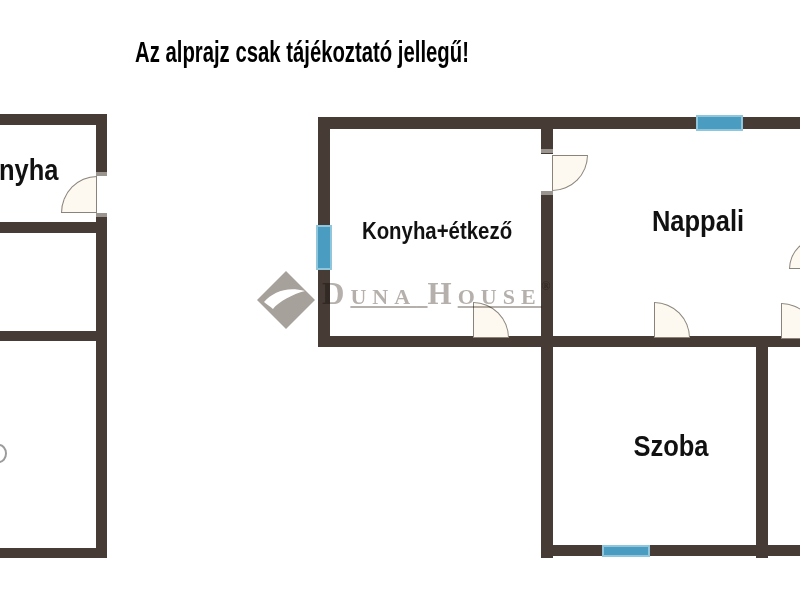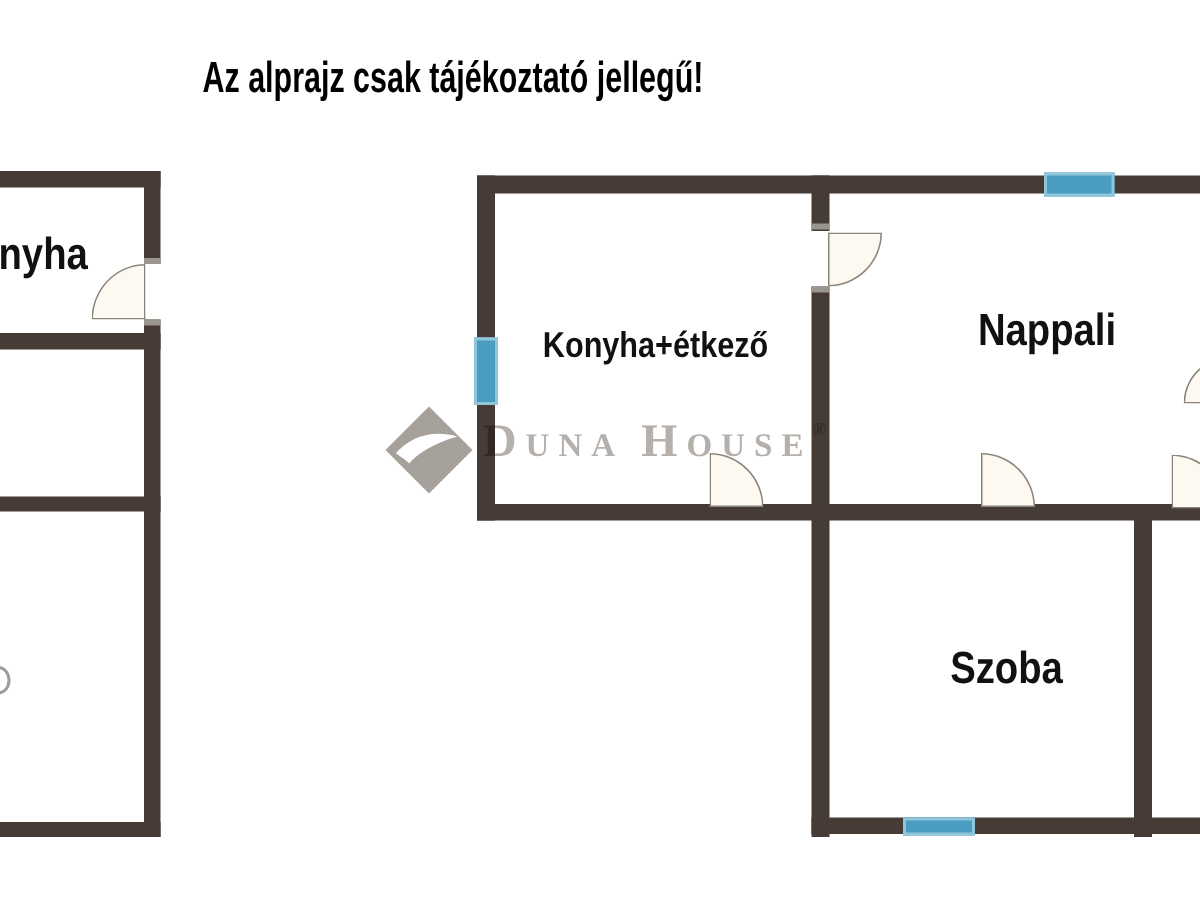--- a/index.html
+++ b/index.html
@@ -27,21 +27,21 @@
   }
   .watermark{
     position:absolute;left:251px;top:264px;width:420px;height:72px;
     mix-blend-mode:multiply;z-index:5;pointer-events:none;
   }
   .wm-text{
     position:absolute;left:71px;top:14px;color:var(--watermark_gray,#B5B0AB);
     font-family:"Liberation Serif",serif;font-weight:bold;white-space:nowrap;line-height:1;
   }
   .wm-big{font-size:31px;letter-spacing:6px;}
-  .wm-small{font-size:22px;letter-spacing:6px;}
+  .wm-small{font-size:22px;letter-spacing:6px;text-decoration:underline;}
   .wm-reg{font-size:12px;vertical-align:14px;letter-spacing:0;}
   .letter-fragment{
     position:absolute;left:-9px;top:444px;width:16px;height:19px;
     border:2px solid #9C9C9C;border-radius:50%;box-sizing:border-box;
   }
 </style>
 </head>
 <body>
 
 <div class="page-title">Az alprajz csak tájékoztató jellegű!</div>

